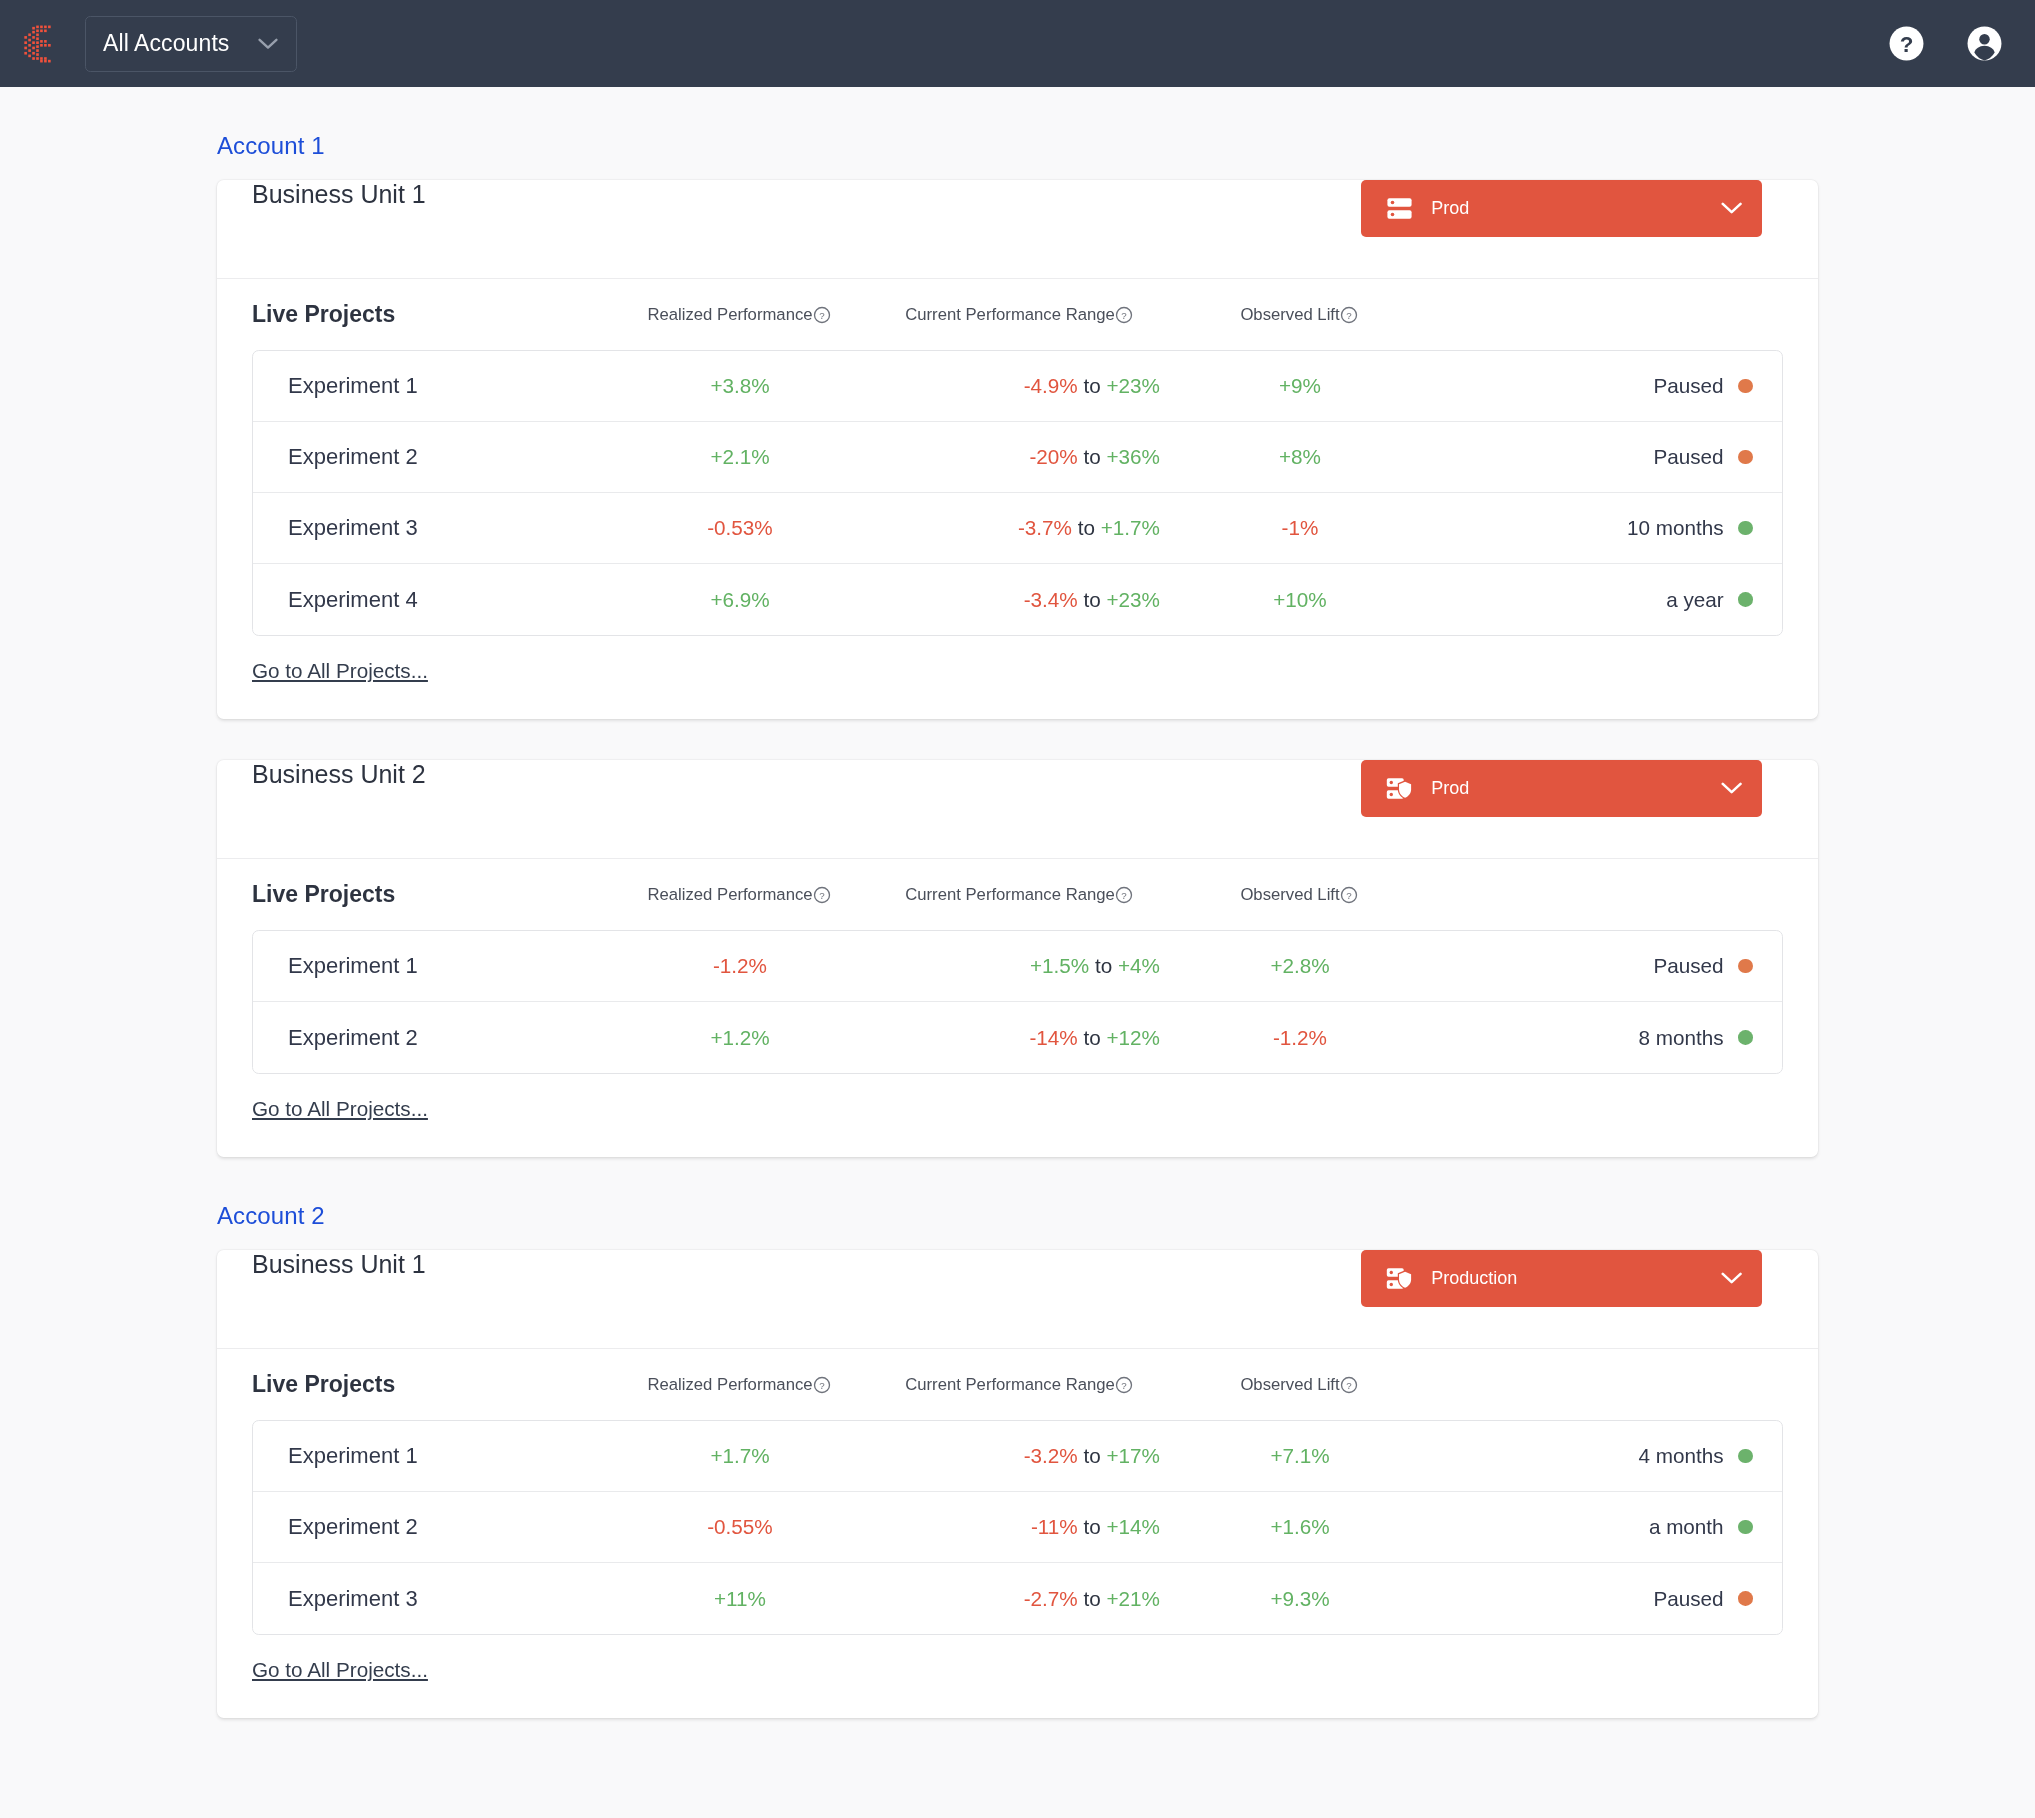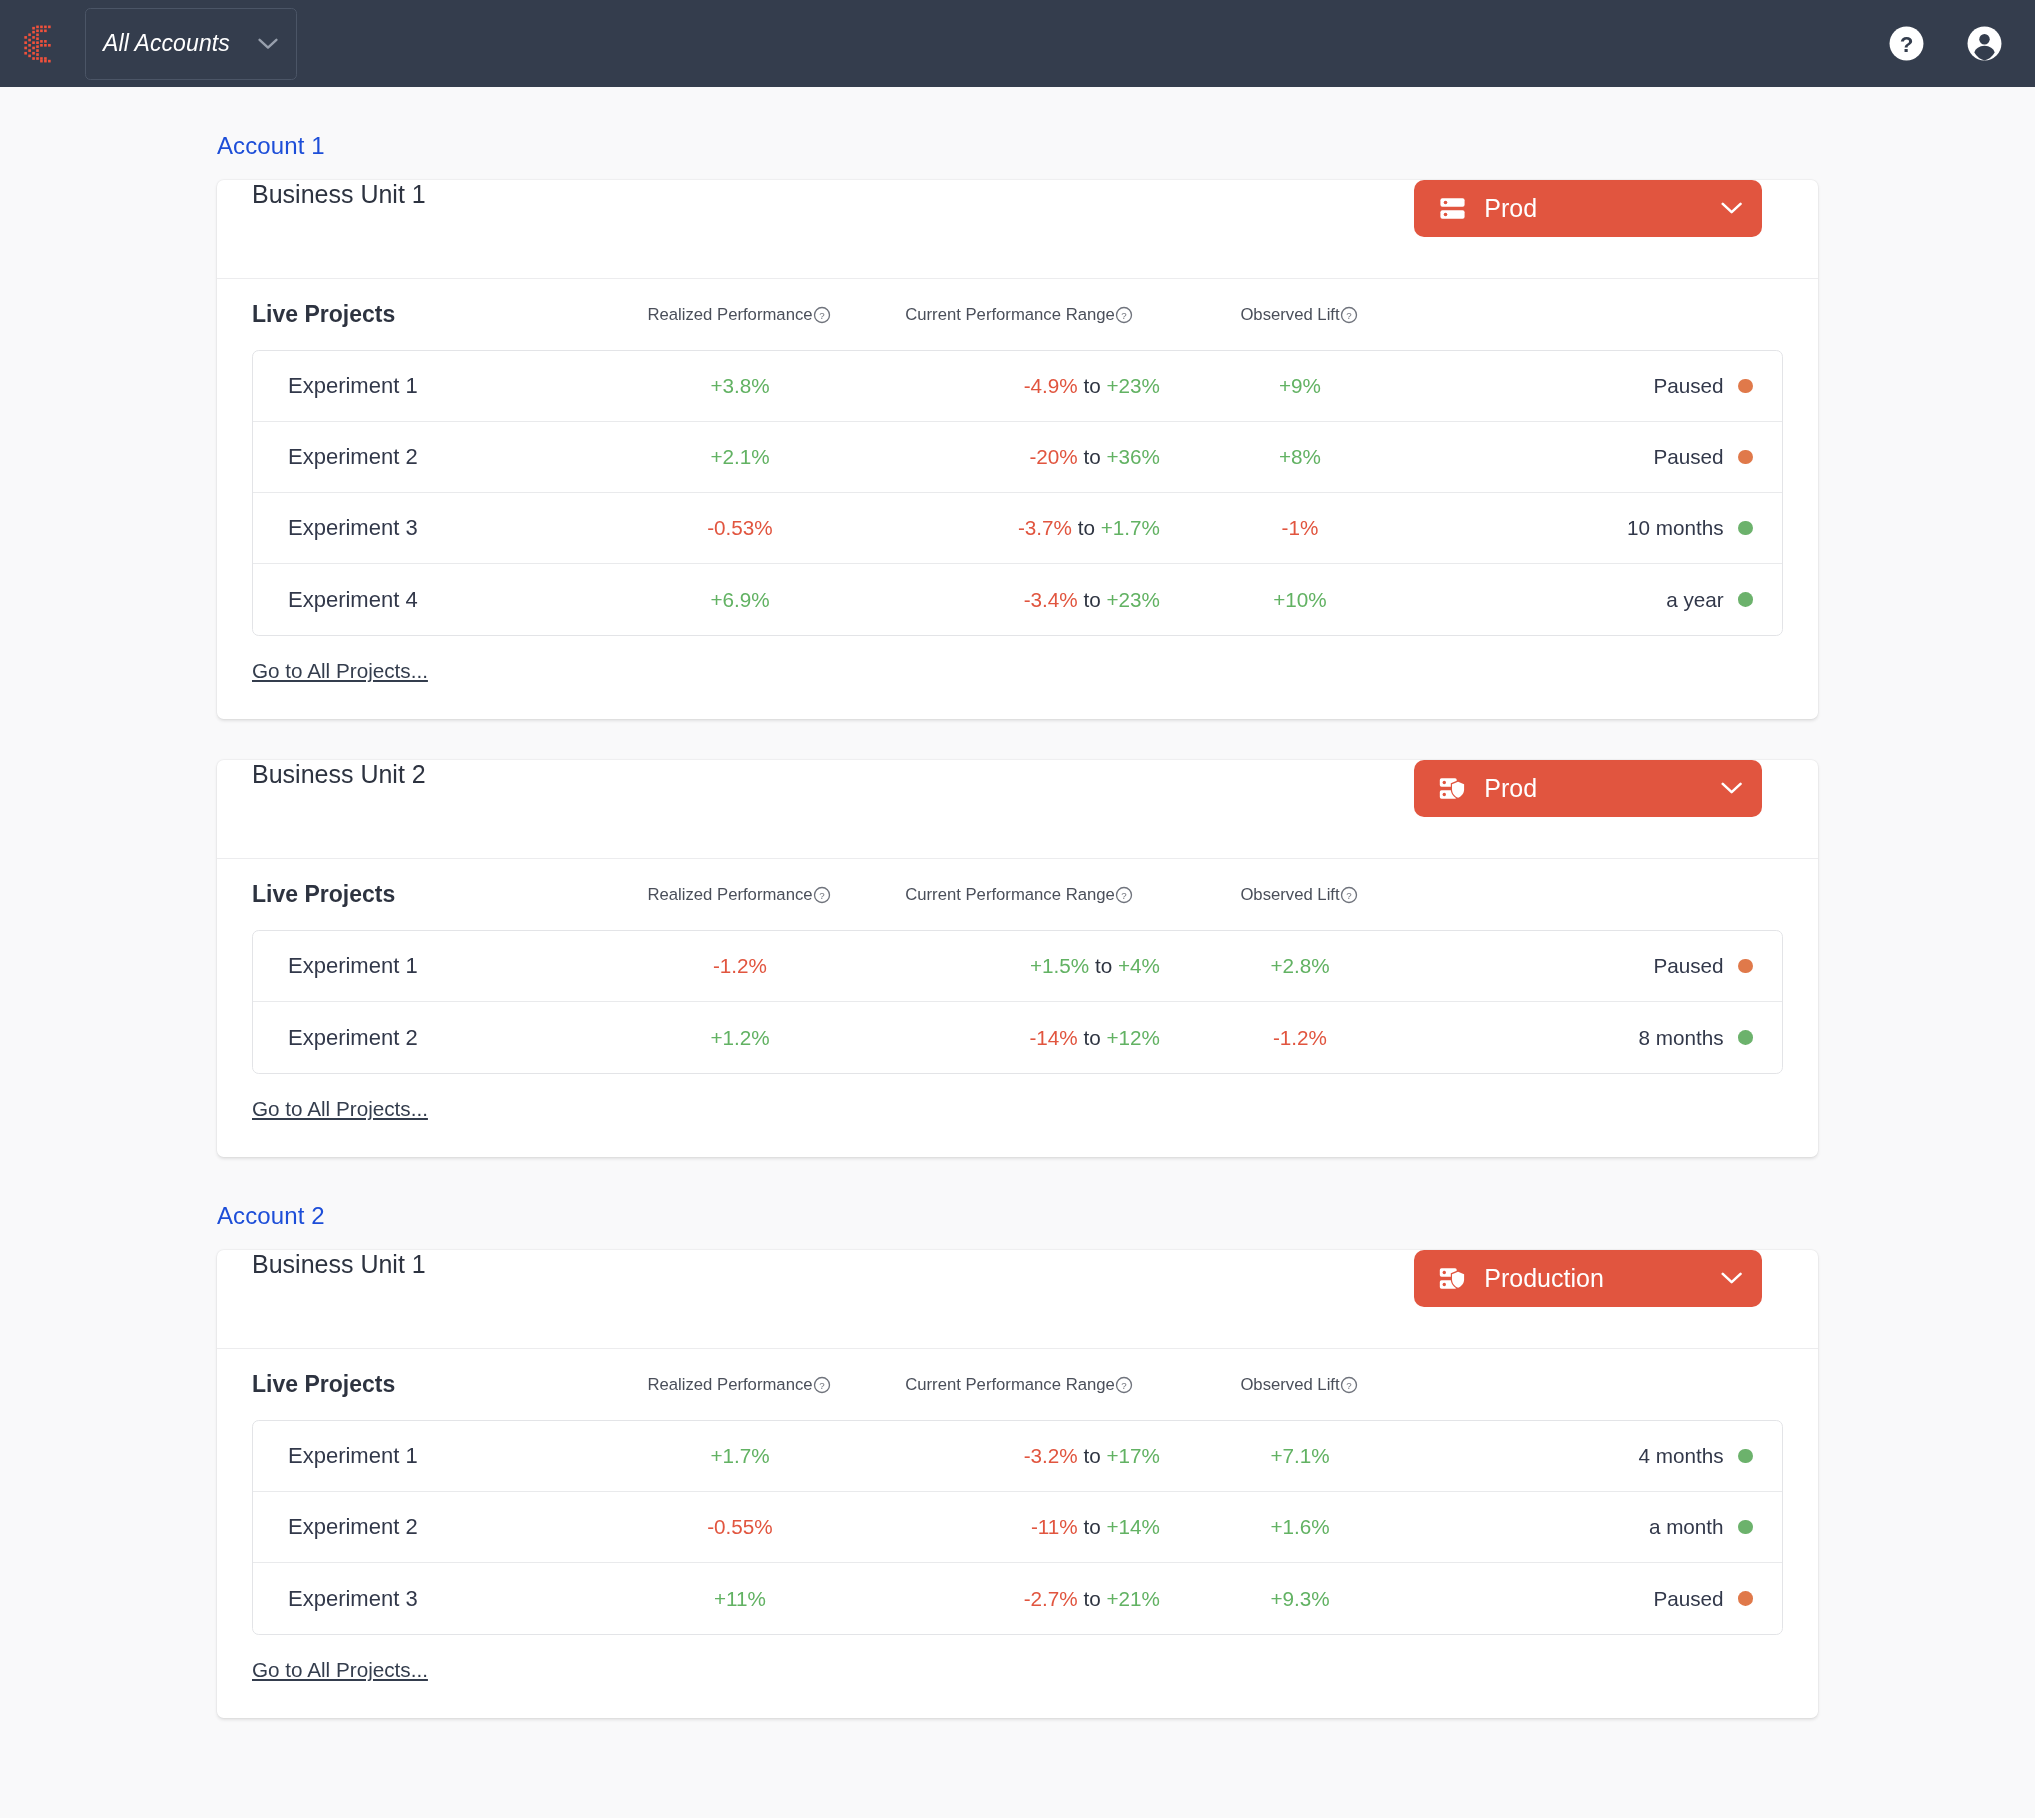--- a/index.html
+++ b/index.html
@@ -21,30 +21,29 @@
   }
   .logo {
     width: 29px;
     height: 40px;
     margin-right: 33px;
     flex: none;
     display: block;
   }
   .account-select {
     width: 212px;
-    height: 72px;
+    height: 56px;
     border: 1.3px solid #4b5566;
     border-radius: 5.3px;
     display: flex;
     align-items: center;
     padding: 0 17.3px;
     color: #ffffff;
     font-size: 23px;
     letter-spacing: 0.1px;
-    font-style: italic;
   }
   .account-select .label { flex: 1; }
   .chev-light {
     width: 20px; height: 12px; flex: none;
   }
   .topbar-right {
     position: absolute;
     right: 32px;
     top: 0;
     height: 87px;
@@ -79,29 +78,29 @@
     justify-content: space-between;
     padding: 0 56px 0 35px;
     border-bottom: 1.3px solid #ececee;
   }
   .bu-title {
     font-size: 25px;
     color: #2d3340;
     font-weight: 400;
   }
   .env-btn {
-    width: 348px;
+    width: 401px;
     height: 57px;
     background: #e1553f;
-    border-radius: 10px;
+    border-radius: 5px;
     display: flex;
     align-items: center;
     padding: 0 20px 0 24px;
     color: #fff;
-    font-size: 25px;
+    font-size: 18px;
     border: none;
     cursor: pointer;
     font-family: inherit;
   }
   .env-btn .env-icon { width: 29px; height: 29px; flex: none; margin-right: 17.3px; }
   .env-btn .env-label { flex: 1; text-align: left; }
   .env-btn .chev { width: 21.3px; height: 12.7px; flex: none; }
 
   .card-body { padding: 0 35px 0 35px; }
 

